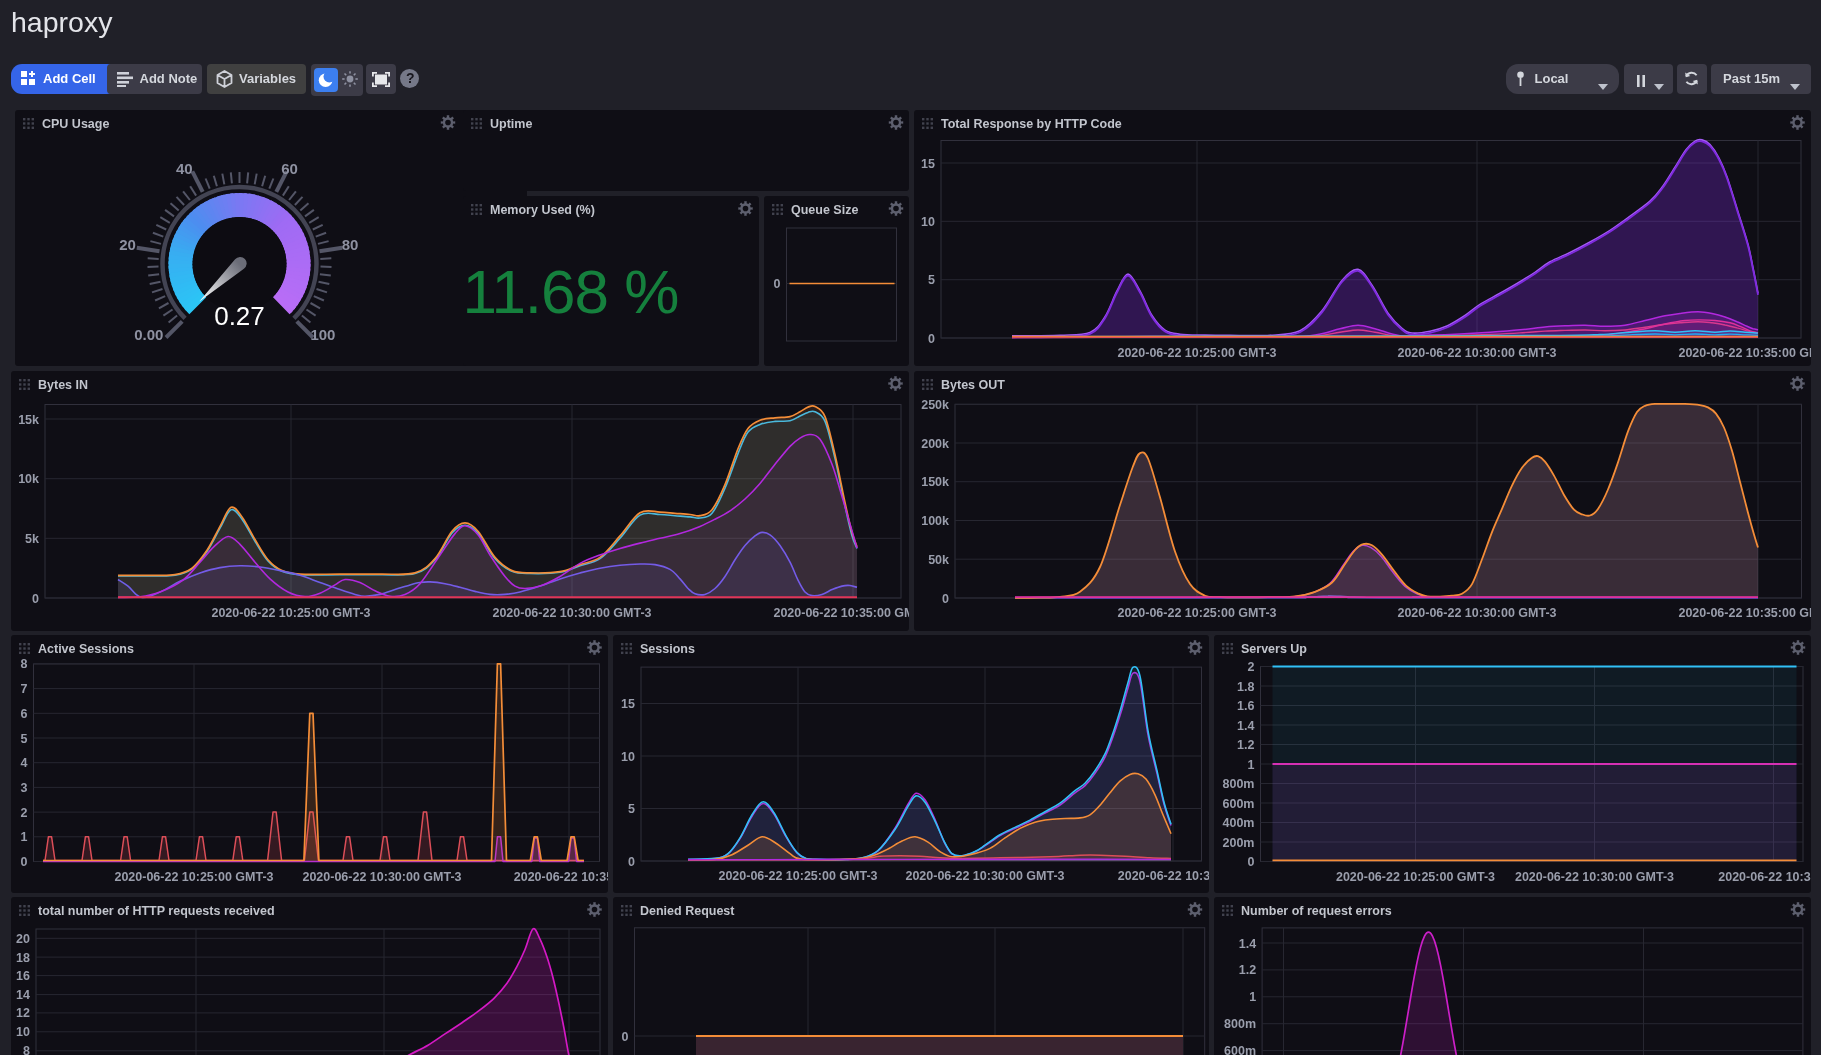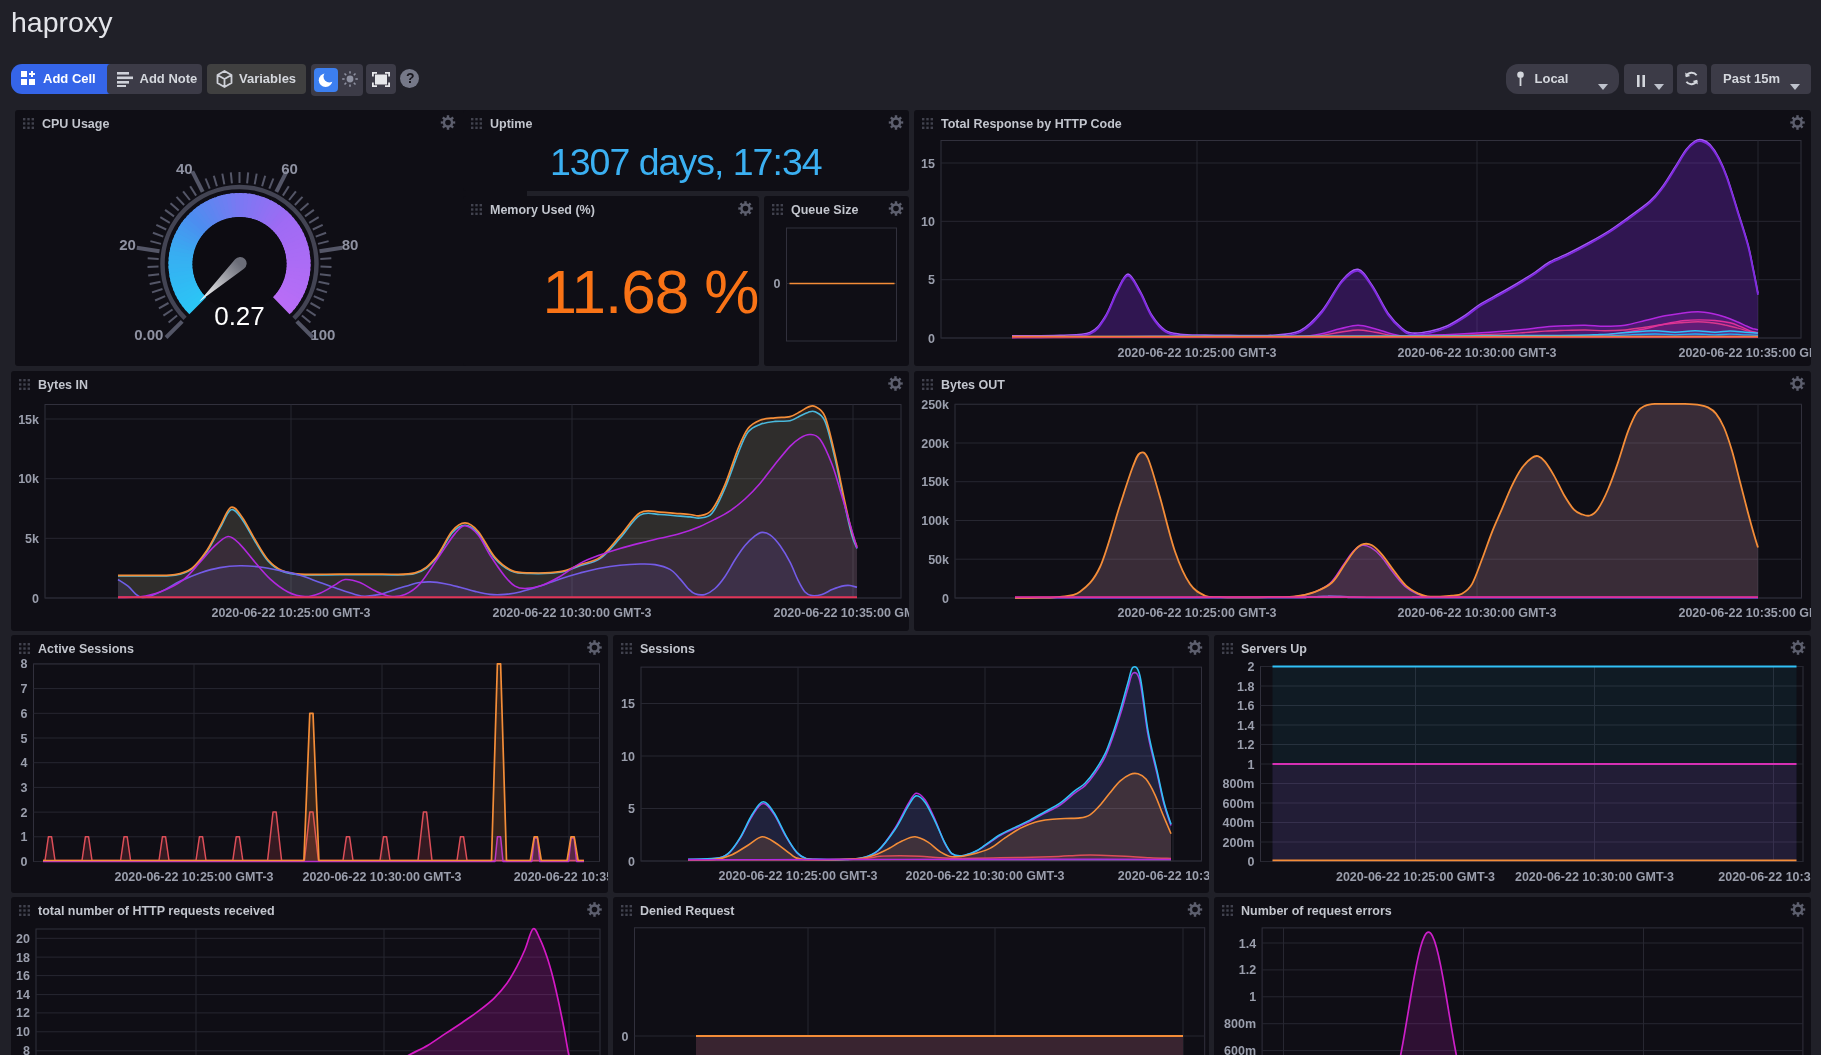--- a/index.html
+++ b/index.html
@@ -259,37 +259,36 @@
       <rect x="16.6" y="8.0" width="2.4" height="2.4" fill="#41424e"></rect>
       <rect x="8.0" y="12.3" width="2.4" height="2.4" fill="#41424e"></rect>
       <rect x="12.3" y="12.3" width="2.4" height="2.4" fill="#41424e"></rect>
       <rect x="16.6" y="12.3" width="2.4" height="2.4" fill="#41424e"></rect>
       <rect x="8.0" y="16.6" width="2.4" height="2.4" fill="#41424e"></rect>
       <rect x="12.3" y="16.6" width="2.4" height="2.4" fill="#41424e"></rect>
       <rect x="16.6" y="16.6" width="2.4" height="2.4" fill="#41424e"></rect>
       <text x="27" y="18" class="ctitle">Uptime</text>
       <path d="M440.2 11.2 L440.2 13.8 L438.2 13.6 L437.5 15.4 L439.0 16.7 L437.2 18.5 L435.9 17.0 L434.1 17.7 L434.3 19.7 L431.7 19.7 L431.9 17.7 L430.1 17.0 L428.8 18.5 L427.0 16.7 L428.5 15.4 L427.8 13.6 L425.8 13.8 L425.8 11.2 L427.8 11.4 L428.5 9.6 L427.0 8.3 L428.8 6.5 L430.1 8.0 L431.9 7.3 L431.7 5.3 L434.3 5.3 L434.1 7.3 L435.9 8.0 L437.2 6.5 L439.0 8.3 L437.5 9.6 L438.2 11.4 Z M435.8 12.5 A2.8 2.8 0 1 0 430.2 12.5 A2.8 2.8 0 1 0 435.8 12.5 Z" fill="#5d5f6e" fill-rule="evenodd"></path>
     </svg>
-    <div style="position:absolute;left:0;top:31px;width:100%;text-align:center;font-size:37.5px;color:#3bb0f2;letter-spacing:-1px">1307 days, 17:34</div>
   </div>
 <div class="cell" style="left:462.5px;top:196px;width:296px;height:170px">
     <svg width="296" height="170" style="position:absolute;left:0;top:0">
       <rect x="8.0" y="8.0" width="2.4" height="2.4" fill="#41424e"></rect>
       <rect x="12.3" y="8.0" width="2.4" height="2.4" fill="#41424e"></rect>
       <rect x="16.6" y="8.0" width="2.4" height="2.4" fill="#41424e"></rect>
       <rect x="8.0" y="12.3" width="2.4" height="2.4" fill="#41424e"></rect>
       <rect x="12.3" y="12.3" width="2.4" height="2.4" fill="#41424e"></rect>
       <rect x="16.6" y="12.3" width="2.4" height="2.4" fill="#41424e"></rect>
       <rect x="8.0" y="16.6" width="2.4" height="2.4" fill="#41424e"></rect>
       <rect x="12.3" y="16.6" width="2.4" height="2.4" fill="#41424e"></rect>
       <rect x="16.6" y="16.6" width="2.4" height="2.4" fill="#41424e"></rect>
       <text x="27" y="18" class="ctitle">Memory Used (%)</text>
       <path d="M289.7 11.2 L289.7 13.8 L287.7 13.6 L287.0 15.4 L288.5 16.7 L286.7 18.5 L285.4 17.0 L283.6 17.7 L283.8 19.7 L281.2 19.7 L281.4 17.7 L279.6 17.0 L278.3 18.5 L276.5 16.7 L278.0 15.4 L277.3 13.6 L275.3 13.8 L275.3 11.2 L277.3 11.4 L278.0 9.6 L276.5 8.3 L278.3 6.5 L279.6 8.0 L281.4 7.3 L281.2 5.3 L283.8 5.3 L283.6 7.3 L285.4 8.0 L286.7 6.5 L288.5 8.3 L287.0 9.6 L287.7 11.4 Z M285.3 12.5 A2.8 2.8 0 1 0 279.7 12.5 A2.8 2.8 0 1 0 285.3 12.5 Z" fill="#5d5f6e" fill-rule="evenodd"></path>
     </svg>
-    <div style="position:absolute;left:0;top:60px;width:100%;text-align:right;font-size:62px;color:#f97316;letter-spacing:-1px">11.68 %</div>
+    <div style="position:absolute;left:0;top:60px;width:100%;text-align:left;font-size:62px;color:#15803d;letter-spacing:-1px">11.68 %</div>
   </div>
 <div class="cell" style="left:763.5px;top:196px;width:145.5px;height:170px">
     <svg width="146" height="170" style="position:absolute;left:0;top:0">
       <rect x="8.0" y="8.0" width="2.4" height="2.4" fill="#41424e"></rect>
       <rect x="12.3" y="8.0" width="2.4" height="2.4" fill="#41424e"></rect>
       <rect x="16.6" y="8.0" width="2.4" height="2.4" fill="#41424e"></rect>
       <rect x="8.0" y="12.3" width="2.4" height="2.4" fill="#41424e"></rect>
       <rect x="12.3" y="12.3" width="2.4" height="2.4" fill="#41424e"></rect>
       <rect x="16.6" y="12.3" width="2.4" height="2.4" fill="#41424e"></rect>
       <rect x="8.0" y="16.6" width="2.4" height="2.4" fill="#41424e"></rect>

